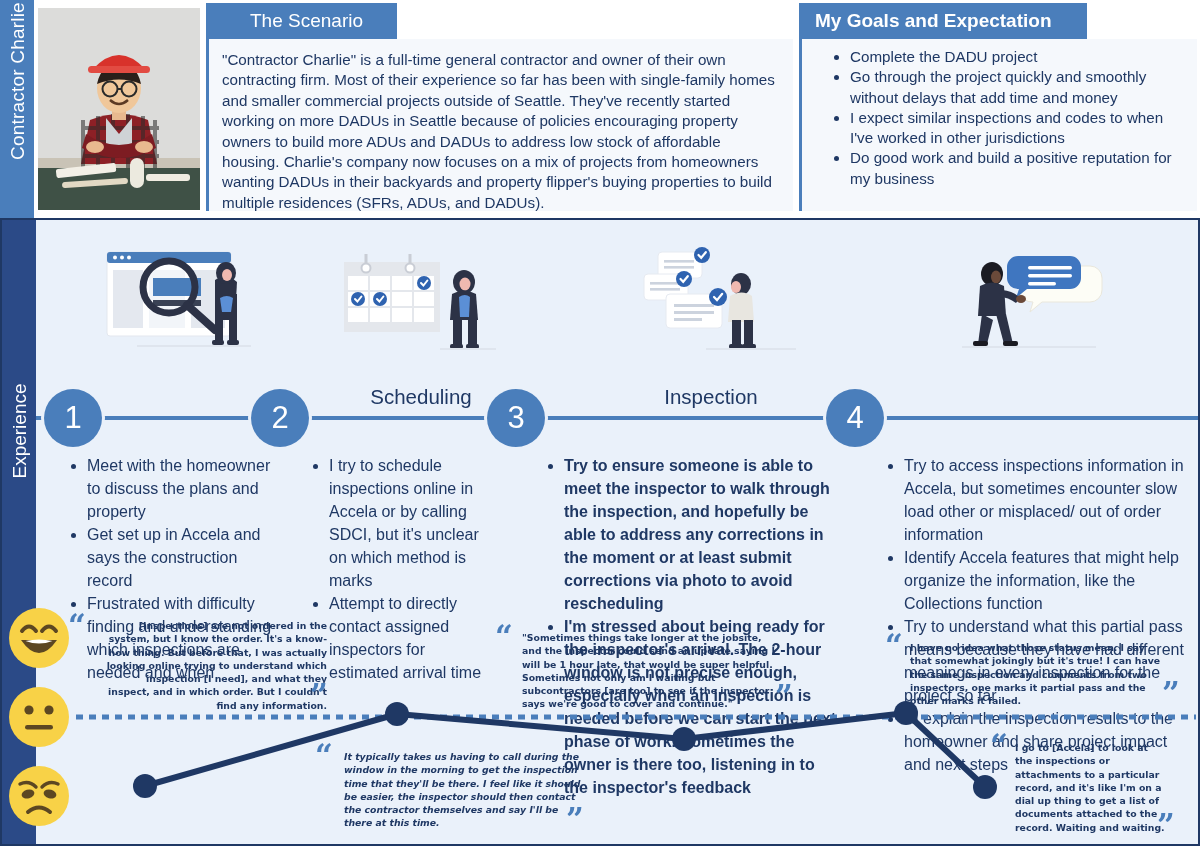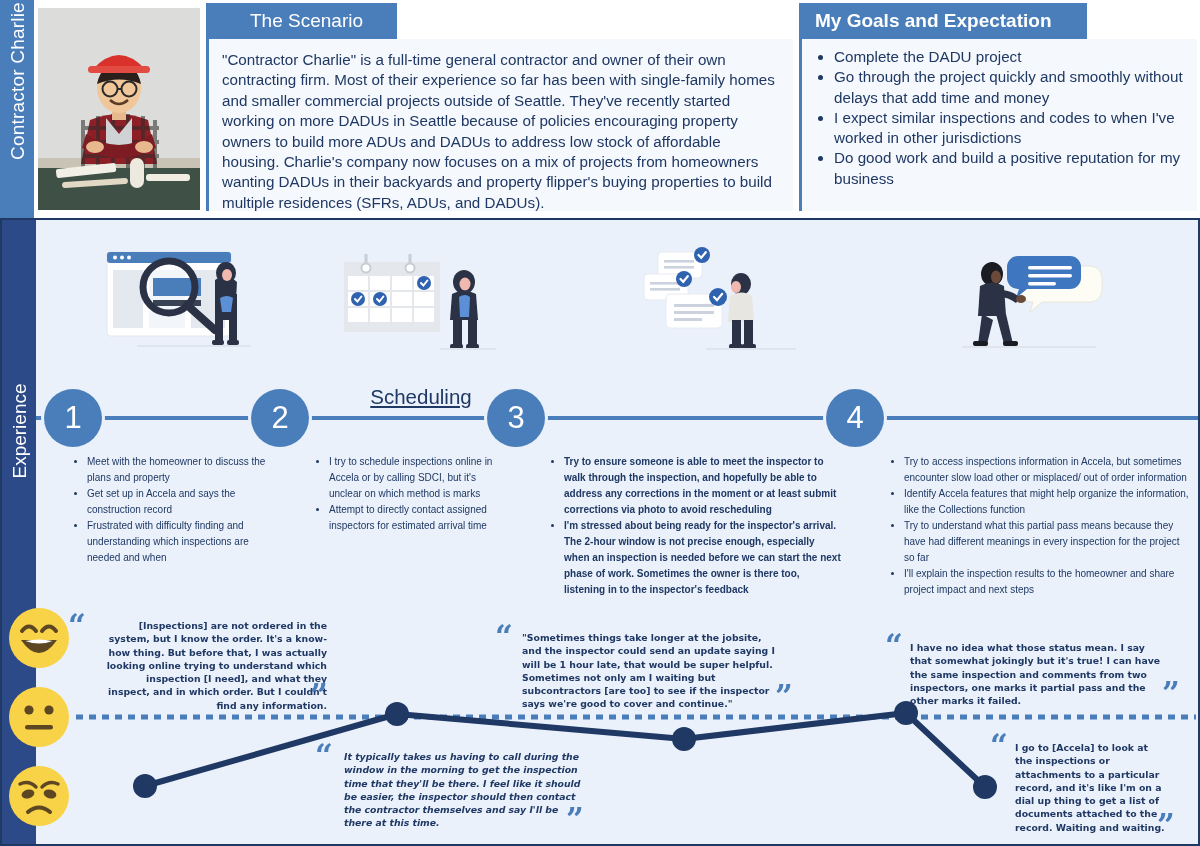--- a/index.html
+++ b/index.html
@@ -41,21 +41,21 @@
   .scenario-body p{
     margin:0;color:#1f3864;font-size:15.2px;line-height:20.4px;
   }
   .goals-body{
     position:absolute;left:799px;top:39px;width:398px;height:172px;
     background:#f5f8fc;border-left:3px solid #4a7ebb;box-sizing:border-box;
     padding:8px 10px 0 6px;
   }
   .goals-body ul{margin:0;padding-left:26px;}
   .goals-body li{
-    color:#1f3864;font-size:15.2px;line-height:20.3px;margin:0 0 0 0;
+    color:#1f3864;font-size:15.2px;line-height:20.3px;margin:0 0 0 16px;
   }
 
   
   .journey{
     position:absolute;left:0;top:218px;width:1200px;height:628px;
     background:#eaf1fa;
     border:2px solid #1f3864;box-sizing:border-box;
   }
   .exp-rail{
     position:absolute;left:0;top:0;width:34px;height:624px;background:#2b4a87;
@@ -79,21 +79,21 @@
     position:absolute;left:34px;top:213px;width:1164px;height:4px;background:#4a7ebb;
   }
   .num-bubble{
     position:absolute;width:58px;height:58px;border-radius:50%;
     background:#4a7ebb;color:#fff;font-size:31px;
     display:flex;align-items:center;justify-content:center;
     box-shadow:0 0 0 3px #eaf1fa;
   }
 
   .bullets{
-    position:absolute;color:#1f3864;font-size:10px;line-height:16px;
+    position:absolute;color:#1f3864;font-size:16px;line-height:23px;
   }
   .bullets ul{margin:0;padding-left:13px;}
   .bullets li{margin:0 0 0 0;}
 
   
   .quote{
     position:absolute;color:#1f3864;
     font-family:"DejaVu Sans", sans-serif;
     font-weight:bold;
     font-size:9.3px;line-height:13.3px;
@@ -321,21 +321,22 @@
           <path d="M56 48 q12 1 18 8 l-4 5 q-8 -6 -16 -6z" fill="#2c3246"></path>
           <ellipse cx="75" cy="57" rx="5" ry="4" fill="#6b4a3a"></ellipse>
           <path d="M36 72 l-4 30 h9 l6 -24z" fill="#2c3246"></path>
           <path d="M50 72 l8 30 h9 l-7 -30z" fill="#2c3246"></path>
           <rect x="27" y="99" width="15" height="5" rx="2" fill="#1b1b22"></rect>
           <rect x="57" y="99" width="15" height="5" rx="2" fill="#1b1b22"></rect>
           <line x1="16" y1="105" x2="150" y2="105" stroke="#dfe5ee" stroke-width="2"></line>
         </svg>
       </div>
 
-      <div class="stage-title" style="left:285px;top:166px;width:200px;text-decoration:underline;">Scheduling</div>
+      <div class="stage-title" style="left:285px;top:166px;width:200px;">Scheduling</div>
+      <div class="stage-title" style="left:575px;top:166px;width:200px;">Inspection</div>
 
       <div class="conn-line" style="left:0;top:196px;width:1162px;"></div>
 
       <div class="num-bubble" style="left:8px;top:169px;">1</div>
       <div class="num-bubble" style="left:215px;top:169px;">2</div>
       <div class="num-bubble" style="left:451px;top:169px;">3</div>
       <div class="num-bubble" style="left:790px;top:169px;">4</div>
 
       <div class="bullets" style="left:38px;top:234px;width:200px;">
         <ul>

